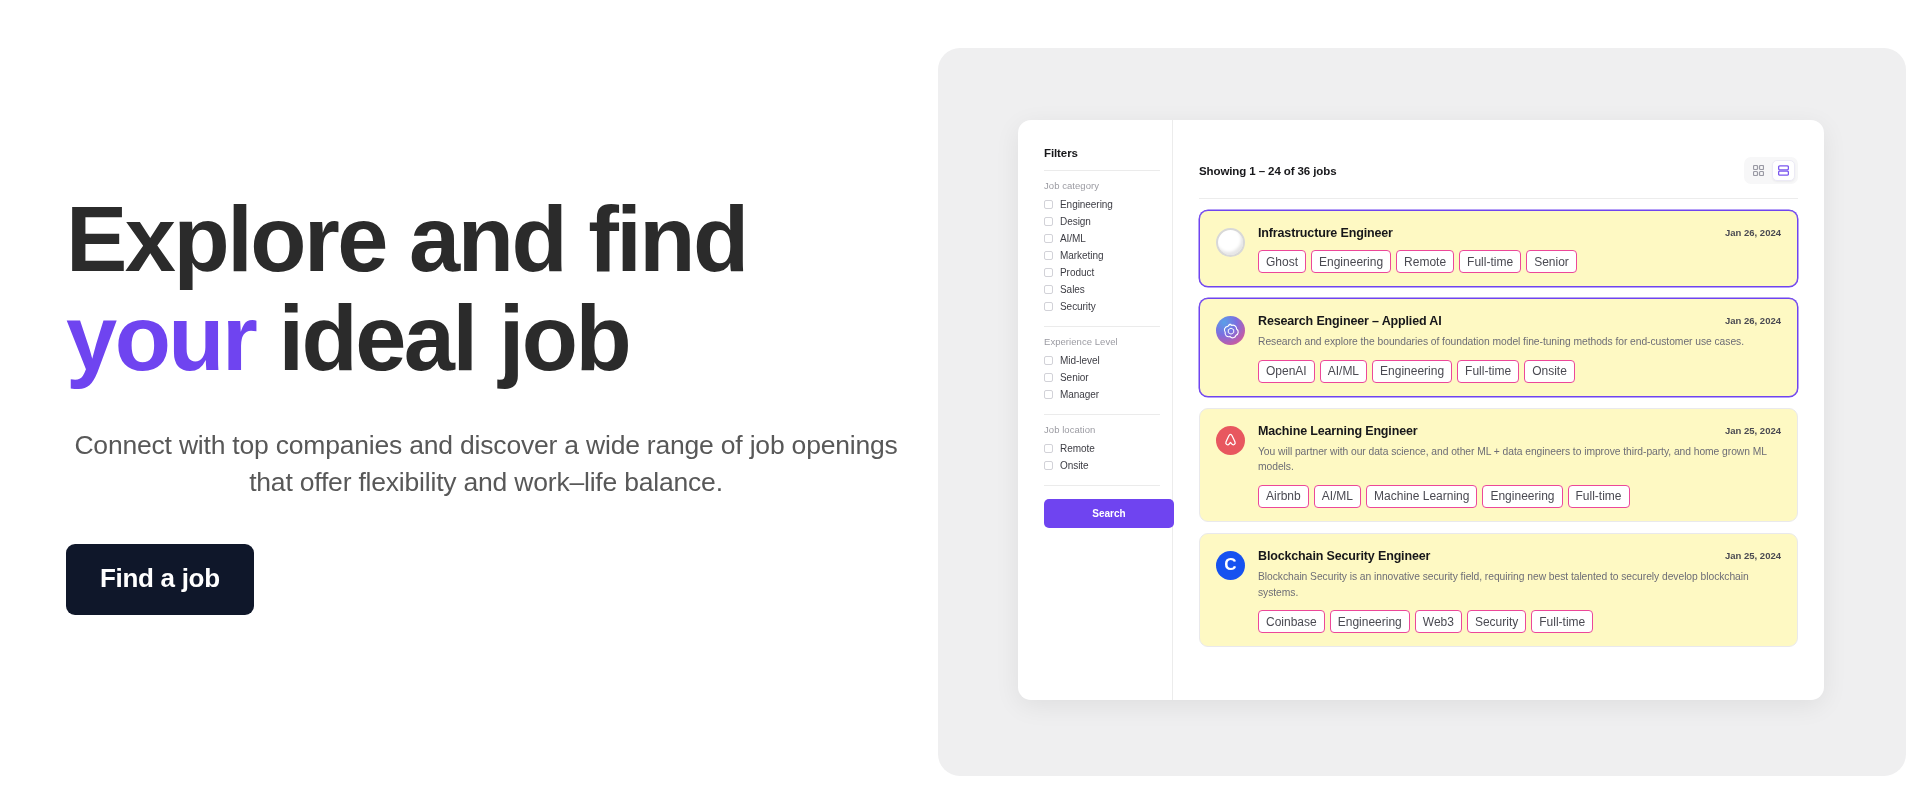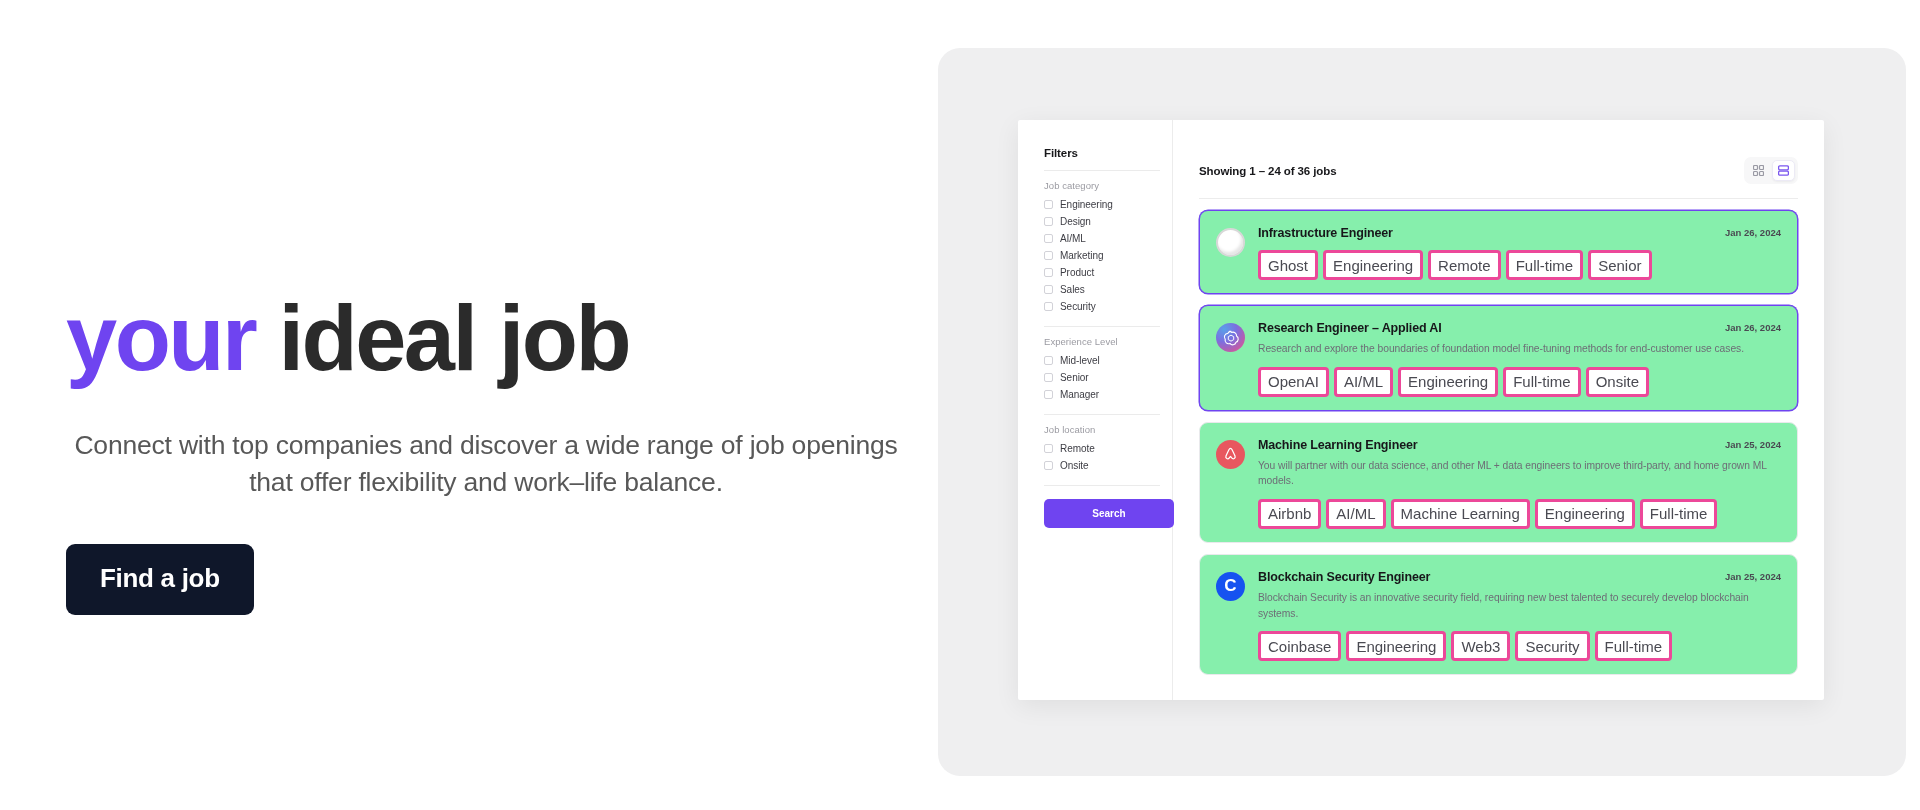--- a/index.html
+++ b/index.html
@@ -60,21 +60,21 @@
     width: 968px; height: 728px;
     background: #efeff0;
     border-radius: 22px;
     overflow: hidden;
   }
   .mock-window {
     position: absolute;
     left: 1018px; top: 120px;
     width: 806px; height: 580px;
     background: #ffffff;
-    border-radius: 2px;
+    border-radius: 13px;
     box-shadow: 0 6px 26px rgba(0,0,0,0.07);
     overflow: hidden;
     display: flex;
   }
 
   
   .filters {
     width: 155px;
     flex: 0 0 155px;
     padding: 27px 0 0 26px;
@@ -174,21 +174,21 @@
     border: 1px solid #eceaf5;
     box-shadow: 0 1px 2px rgba(0,0,0,0.05);
   }
 
   
   .cards { padding-top: 11px; }
   .jcard {
     position: relative;
     border: 1px solid #e9e9ec;
     border-radius: 9px;
-    background: #86efac;
+    background: #fef9c3;
     padding: 15px 16px 13px 16px;
     margin-bottom: 11px;
     display: flex;
     gap: 13px;
     cursor: pointer;
   }
   .jcard.sel {
     border-color: #6F44F0;
     box-shadow: 0 0 0 0.5px #6F44F0;
   }
@@ -241,37 +241,37 @@
     letter-spacing: -0.05px;
     max-width: 560px;
   }
   .tags {
     margin-top: 10px;
     display: flex;
     flex-wrap: wrap;
     gap: 5px;
   }
   .tag {
-    font-size: 15px;
+    font-size: 12px;
     color: #4a4a52;
-    border: 3px solid #ec4899;
+    border: 1px solid #ec4899;
     border-radius: 4px;
     padding: 3.5px 7px;
     background: #fff;
     white-space: nowrap;
   }
 </style>
 </head>
 <body>
 
 <div class="page">
 
   <div class="hero">
     <h1 class="hero-title">
-      <br>
+      <span>Explore and find</span><br>
       <span class="accent">your</span><span> ideal job</span>
     </h1>
     <p class="hero-sub">Connect with top companies and discover a wide range of job openings that offer flexibility and work–life balance.</p>
     <button class="cta">Find a job</button>
   </div>
 
   <div class="mock-outer"></div>
 
   <div class="mock-window">
 

